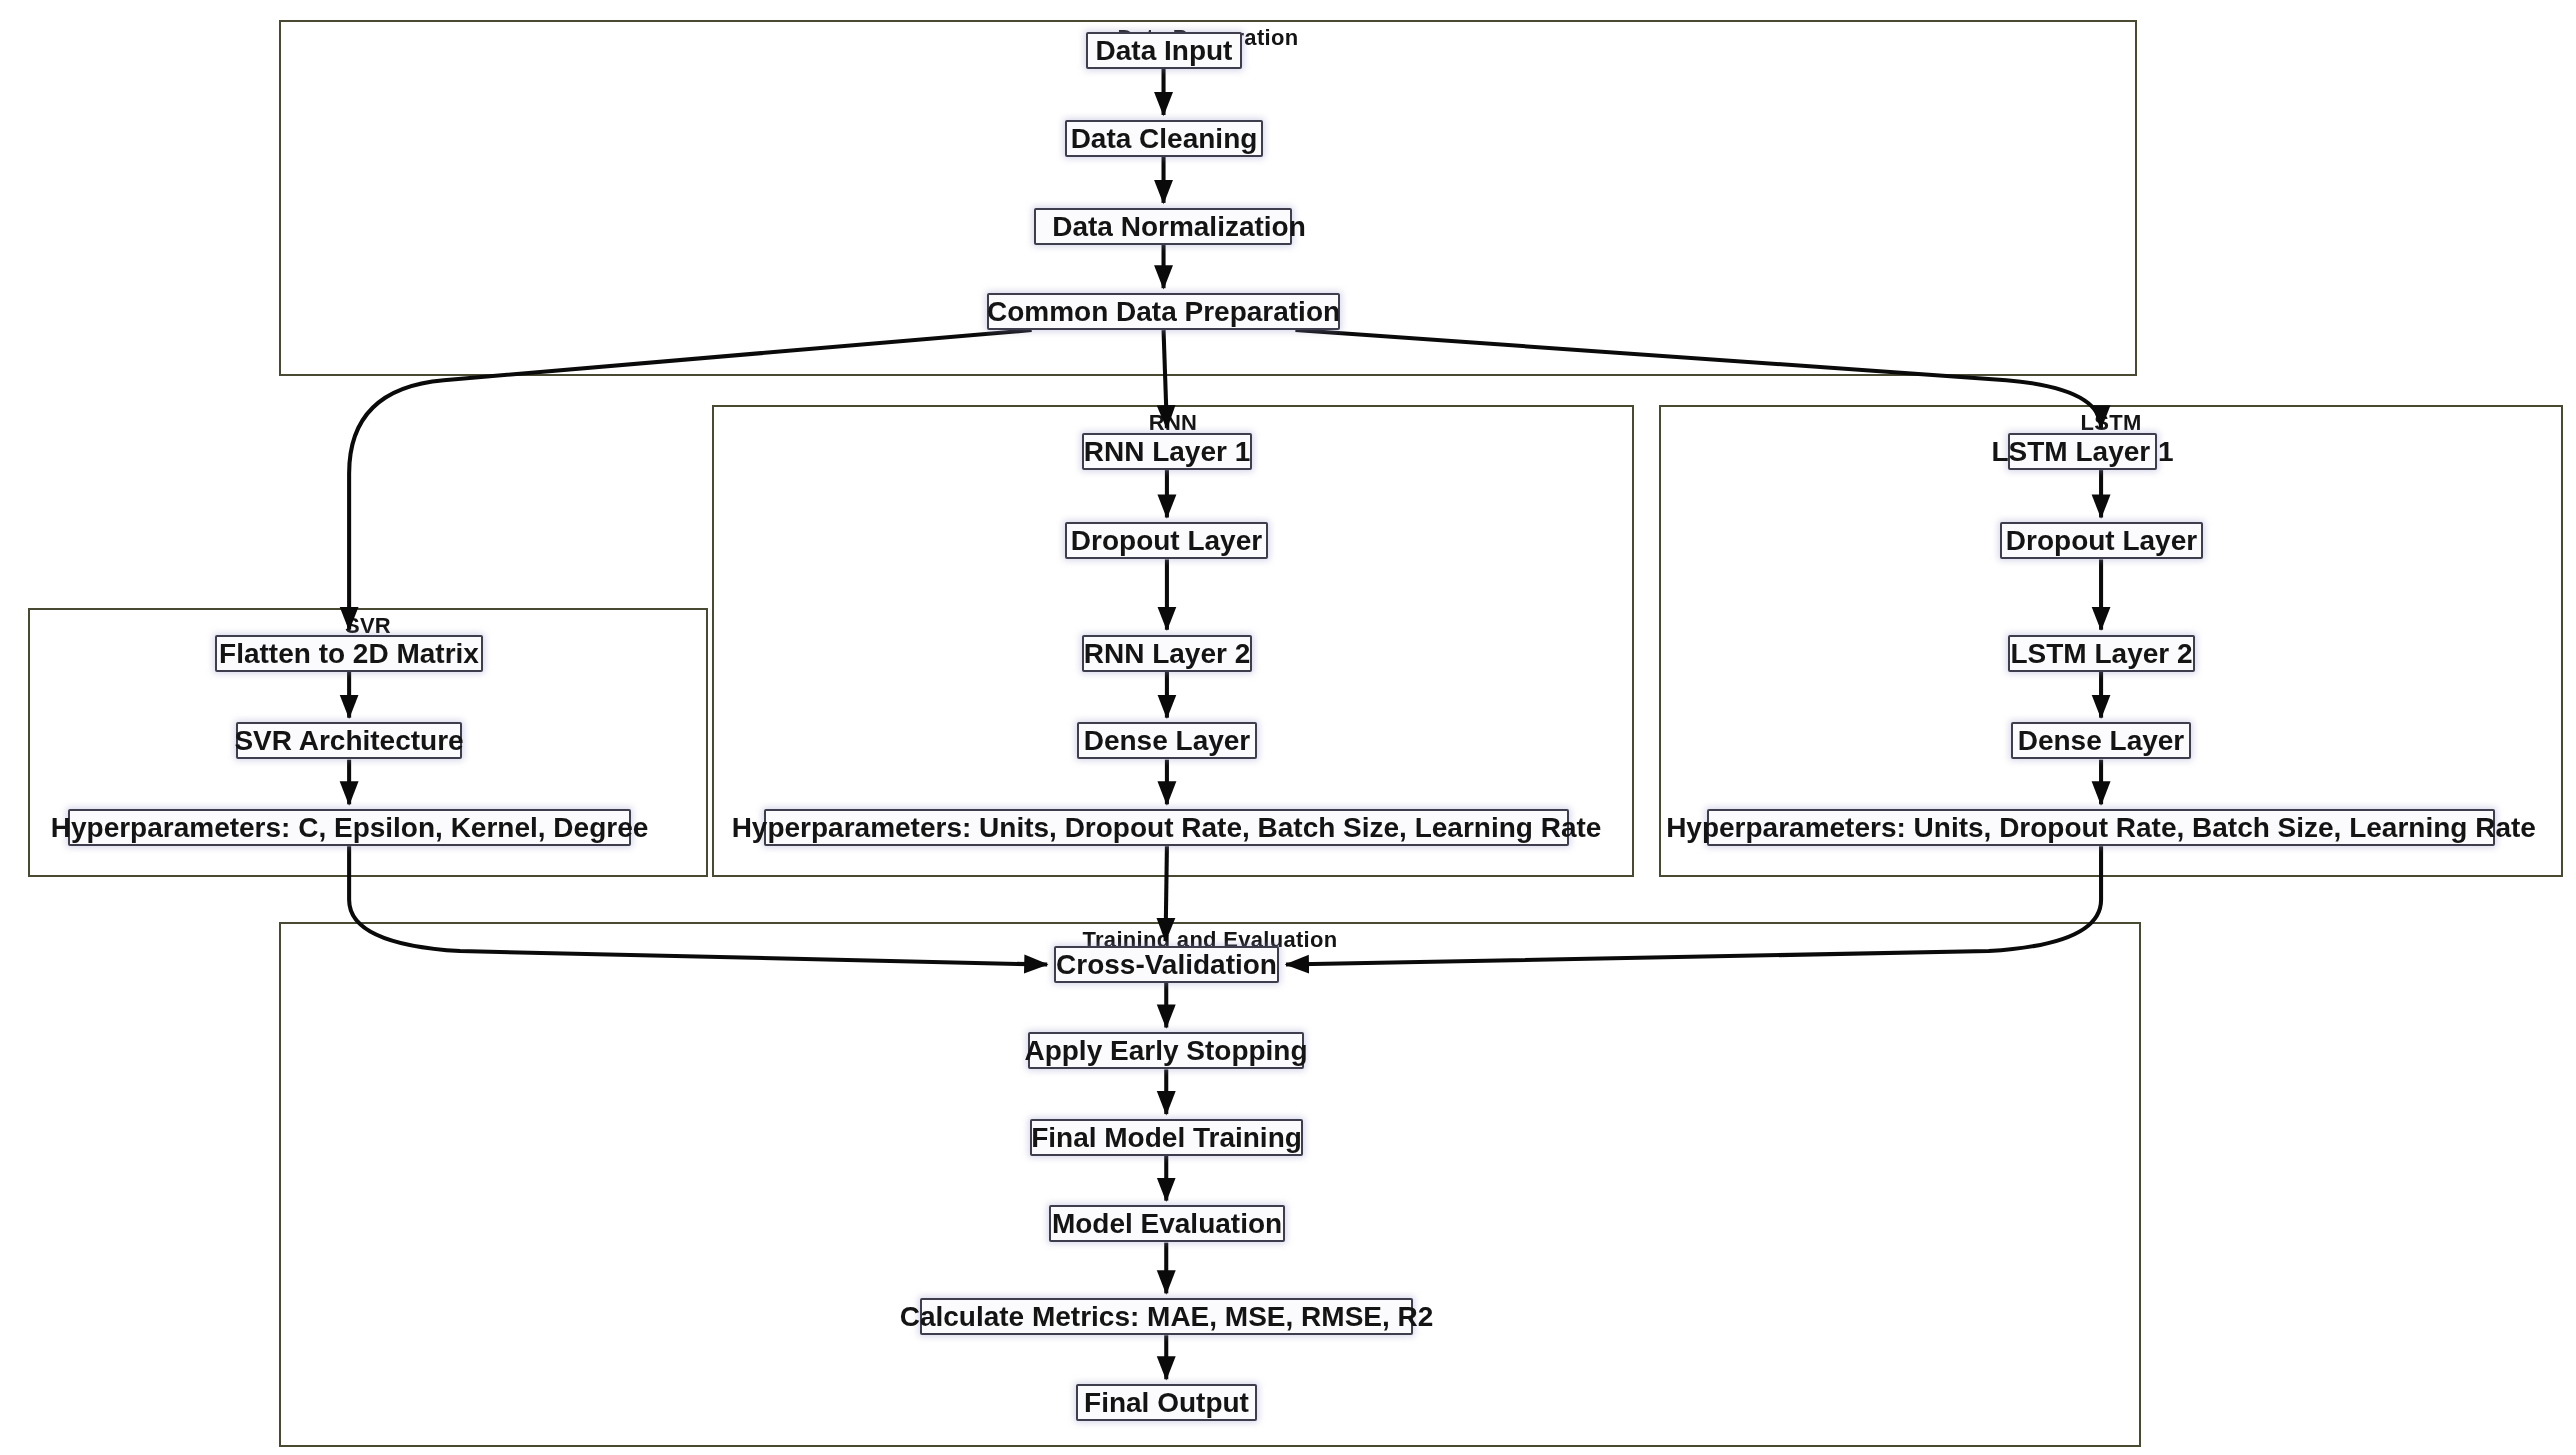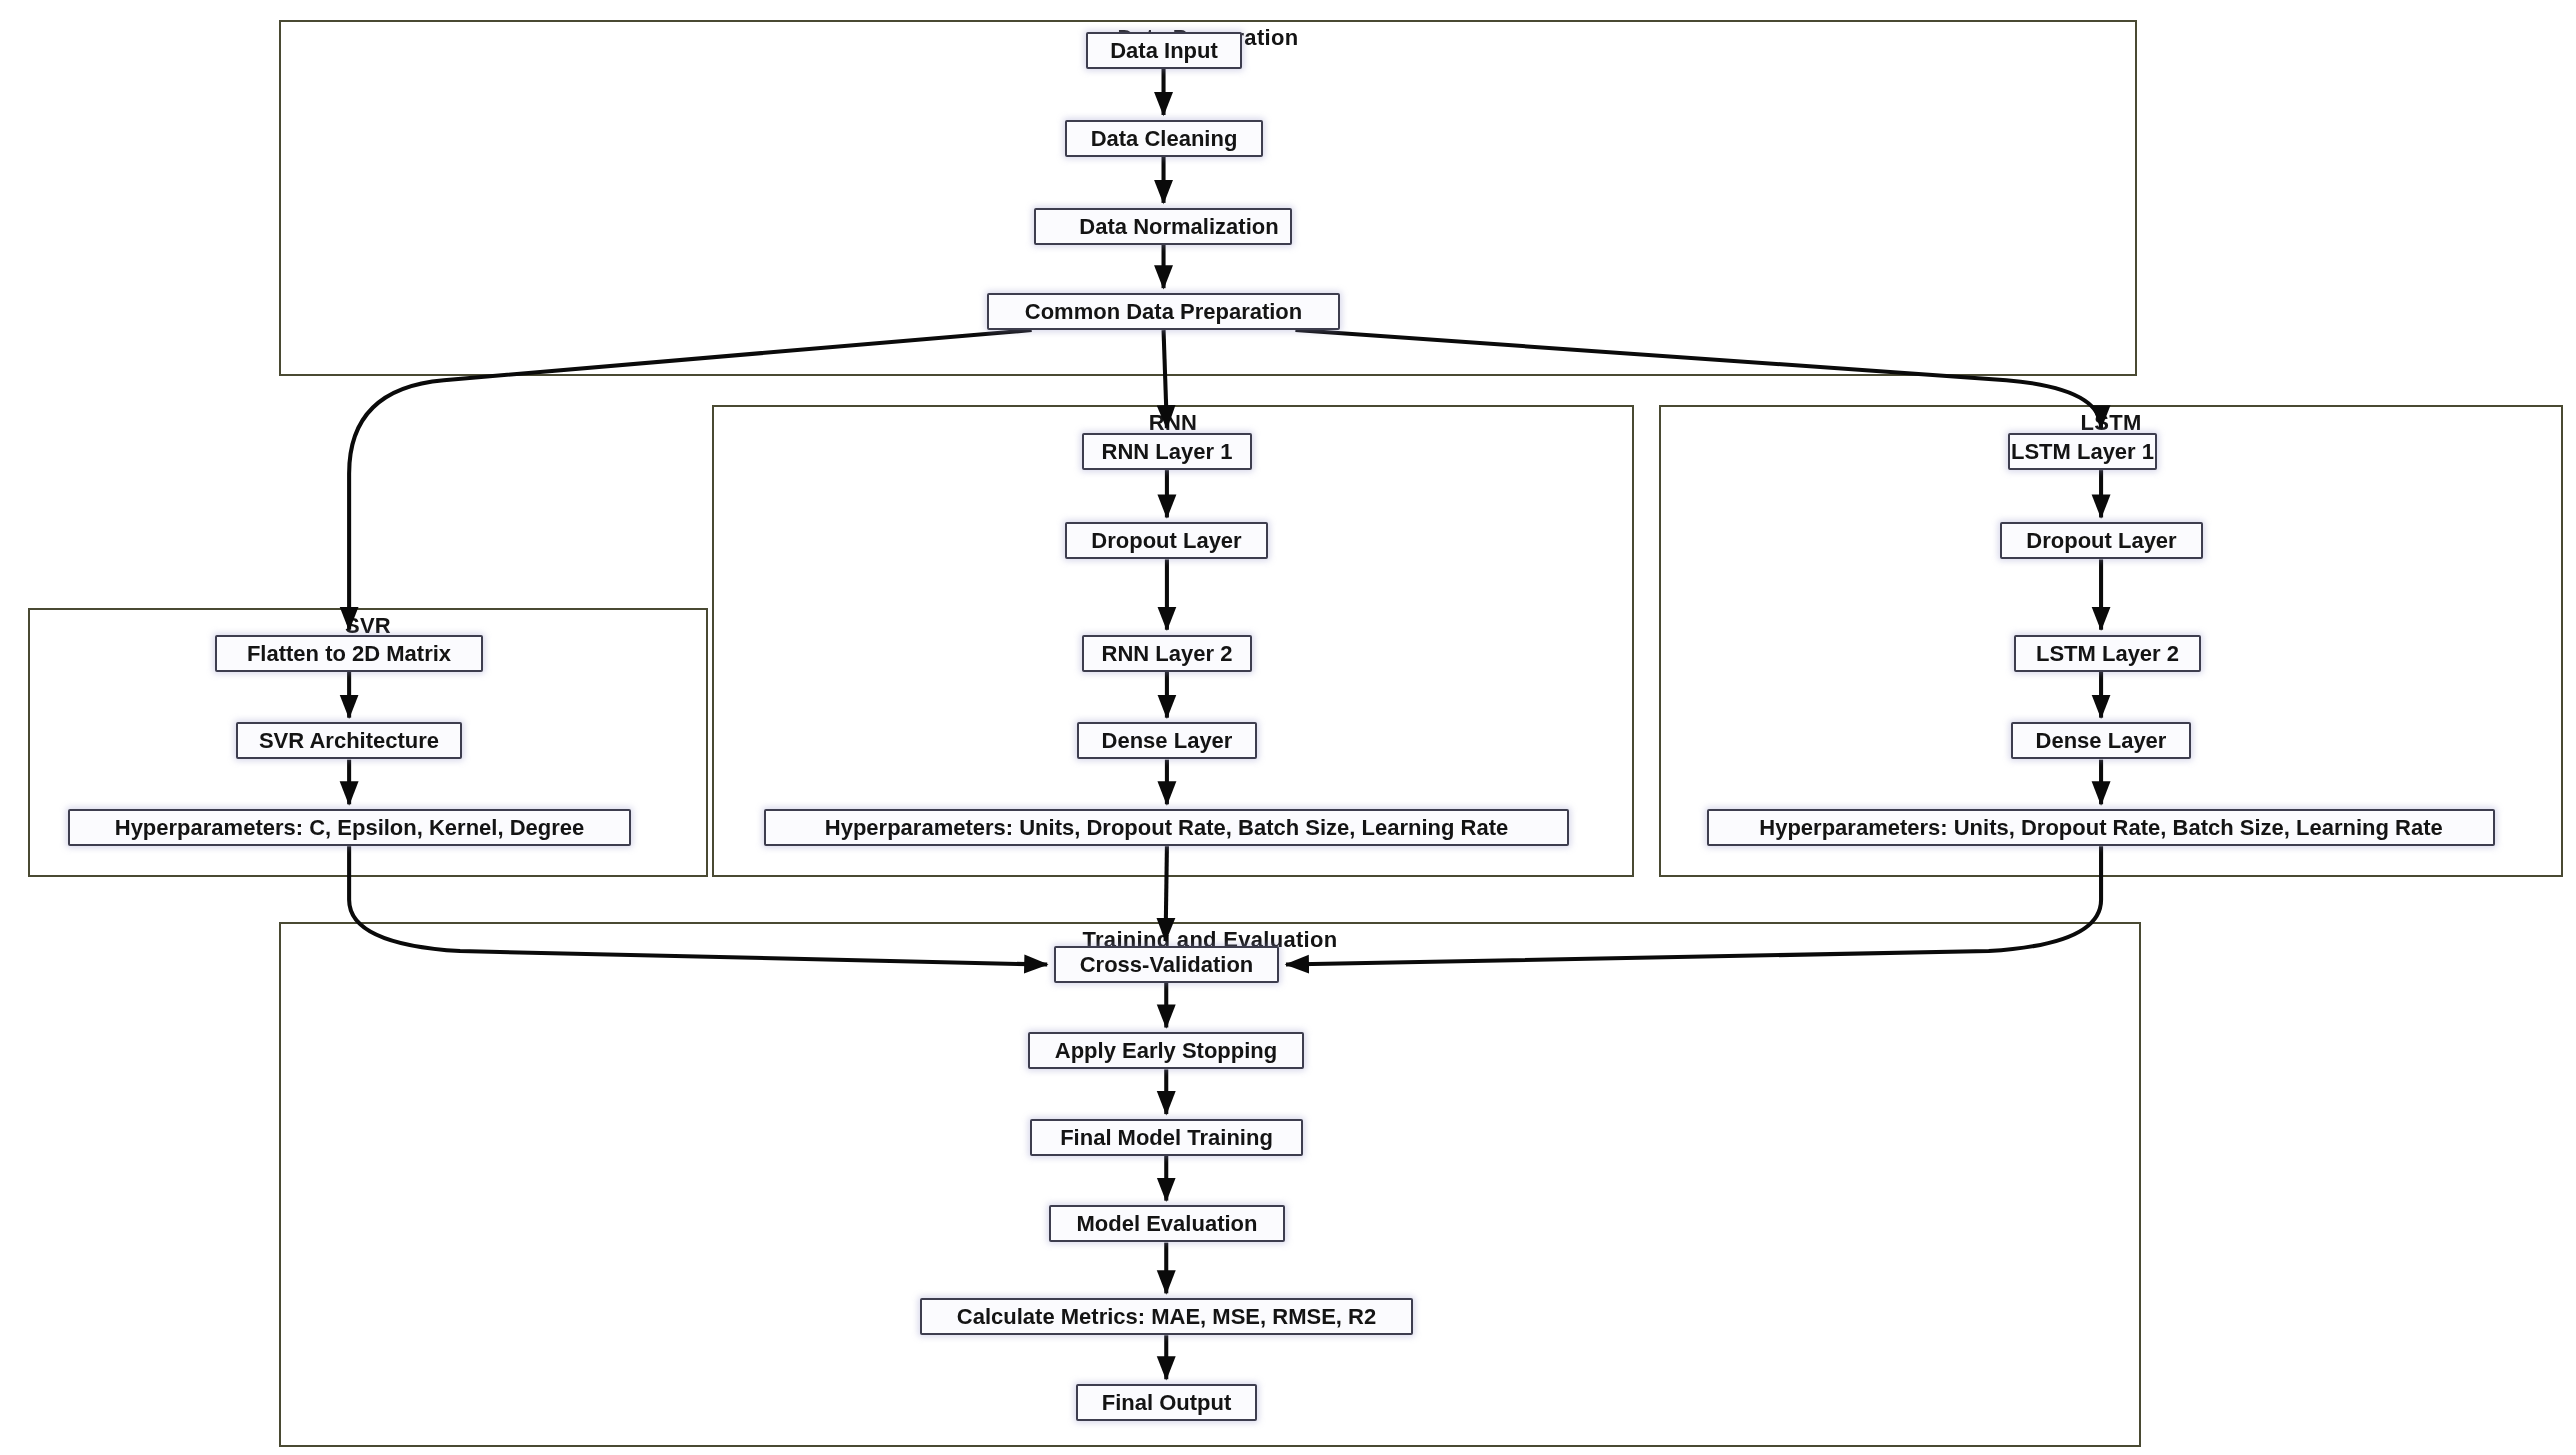--- a/index.html
+++ b/index.html
@@ -18,21 +18,21 @@
   .cluster-label{
     position:absolute; width:100%; top:2.7px; text-align:center;
     font-size:22px; font-weight:700; color:var(--text); z-index:2;
     letter-spacing:0.3px;
   }
   .edges{position:absolute; left:0; top:0; z-index:5;}
   .node{
     position:absolute; height:37px; box-sizing:border-box; z-index:10;
     background:var(--node-fill); border:2px solid var(--node-border);
     border-radius:2px; display:flex; align-items:center; justify-content:center;
-    font-size:22px; font-weight:700; color:var(--text); white-space:nowrap;
+    font-size:28px; font-weight:700; color:var(--text); white-space:nowrap;
     box-shadow:0 0 6.8px 1.4px rgba(150,150,200,0.35);
   }
 </style>
 </head>
 <body>
 
 <div class="canvas">
 
   <div class="cluster" style="left:279px; top:20px; width:1854px; height:352px;">
     <div class="cluster-label">Data Preparation</div>
@@ -103,21 +103,21 @@
   <div class="node" style="left:68px; top:809px; width:563px;">Hyperparameters: C, Epsilon, Kernel, Degree</div>
 
   <div class="node" style="left:1082px; top:433px; width:170px;">RNN Layer 1</div>
   <div class="node" style="left:1065px; top:522px; width:203px;">Dropout Layer</div>
   <div class="node" style="left:1082px; top:635px; width:170px;">RNN Layer 2</div>
   <div class="node" style="left:1077px; top:722px; width:180px;">Dense Layer</div>
   <div class="node" style="left:764px; top:809px; width:805px;">Hyperparameters: Units, Dropout Rate, Batch Size, Learning Rate</div>
 
   <div class="node" style="left:2008px; top:433px; width:149px;">LSTM Layer 1</div>
   <div class="node" style="left:2000px; top:522px; width:203px;">Dropout Layer</div>
-  <div class="node" style="left:2008px; top:635px; width:187px;margin-left:6px;">LSTM Layer 2</div>
+  <div class="node" style="left:2008px; top:635px; width:187px;">LSTM Layer 2</div>
   <div class="node" style="left:2011px; top:722px; width:180px;">Dense Layer</div>
   <div class="node" style="left:1707px; top:809px; width:788px;">Hyperparameters: Units, Dropout Rate, Batch Size, Learning Rate</div>
 
   <div class="node" style="left:1054px; top:946px; width:225px;">Cross-Validation</div>
   <div class="node" style="left:1028px; top:1032px; width:276px;">Apply Early Stopping</div>
   <div class="node" style="left:1030px; top:1119px; width:273px;">Final Model Training</div>
   <div class="node" style="left:1049px; top:1205px; width:236px;">Model Evaluation</div>
   <div class="node" style="left:920px; top:1298px; width:493px;">Calculate Metrics: MAE, MSE, RMSE, R2</div>
   <div class="node" style="left:1076px; top:1384px; width:181px;">Final Output</div>
 

